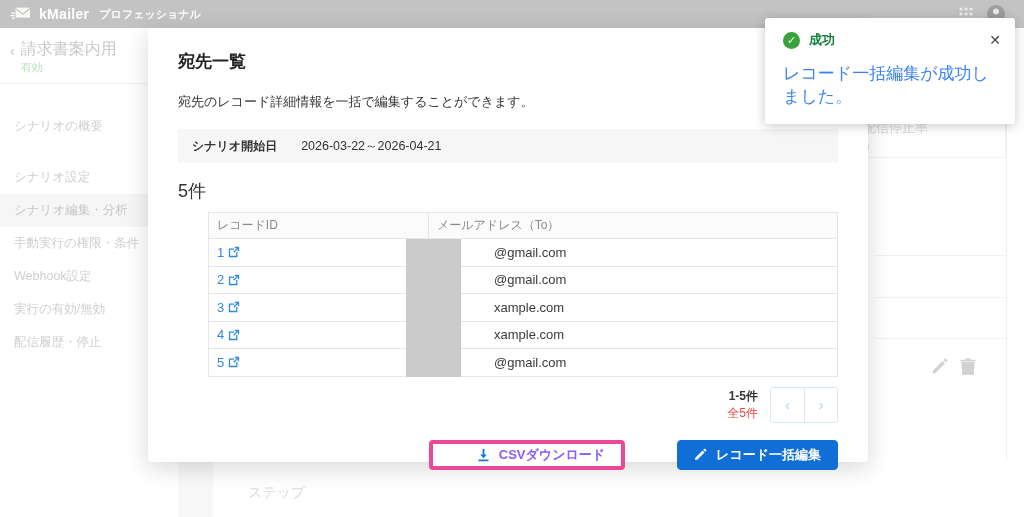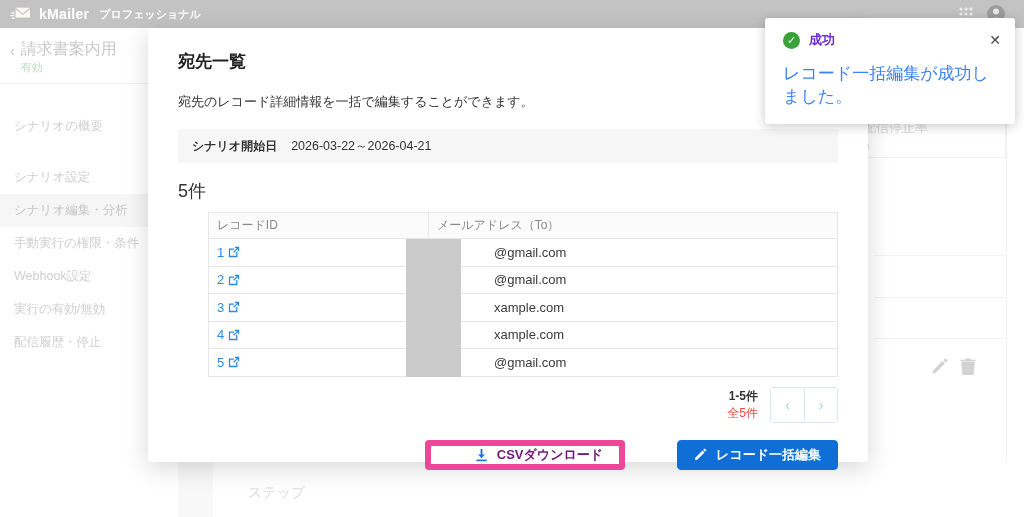--- a/index.html
+++ b/index.html
@@ -33,21 +33,21 @@
   .bg-vline { position:absolute; width:1px; background:#f0f0f0; z-index:1; }
   .bg-edit-icons { position:absolute; left:930px; top:357px; display:flex; gap:10px; z-index:1; }
   .bg-step { position:absolute; left:248px; top:484px; color:#dadada; font-size:14px; z-index:1; }
   .bg-shade { position:absolute; left:178px; top:462px; width:35px; height:55px; background:#f8f8f8; z-index:1; }
 
   
   .modal { position:absolute; left:148px; top:28px; width:720px; height:434px; background:#fff;
     z-index:20; box-shadow:0 6px 24px rgba(0,0,0,.16); border-radius:0 0 3px 3px; padding:22px 30px; }
   .modal-title { font-size:17px; font-weight:bold; color:#222; margin-bottom:20px; }
   .modal-desc { font-size:13px; color:#333; margin-bottom:18px; }
-  .info-bar { background:#f6f6f6; height:34px; display:flex; align-items:center; gap:14px;
+  .info-bar { background:#f6f6f6; height:34px; display:flex; align-items:center; gap:24px;
     padding:0 14px; margin-bottom:16px; }
   .info-label { font-size:12px; font-weight:bold; color:#333; }
   .info-value { font-size:12.5px; color:#333; }
   .count { font-size:18px; color:#333; margin-bottom:9px; }
 
   .table-wrap { position:relative;padding-left:30px; }
   table { width:100%; border-collapse:collapse; table-layout:fixed; }
   th,td { border:1px solid #e6e6e6; text-align:left; padding:0 8px; }
   th { height:26px; background:#fbfbfb; color:#8a8a8a; font-size:12px; font-weight:normal; }
   td { height:27.5px; font-size:13px; color:#3a3a3a; }
@@ -63,30 +63,30 @@
   .pag-total { font-size:12px; color:#ef4444; }
   .pager { display:flex; border:1px solid #d9e8f7; border-radius:3px; overflow:hidden; background:#fff; }
   .pager-btn { width:33px; height:34px; display:flex; align-items:center; justify-content:center;
     color:#a9cdee; font-size:14px; background:#fff; border:none; cursor:pointer; }
   .pager-btn + .pager-btn { border-left:1px solid #d9e8f7; }
 
   .btn-row { margin-top:17px; display:flex; justify-content:flex-end; gap:14px; }
   .btn { height:30px; border-radius:4px; font-size:13px; font-weight:bold; display:inline-flex;
     align-items:center; gap:9px; padding:0 16px; cursor:pointer;
     font-family:"Liberation Sans","DejaVu Sans",sans-serif; }
-  .btn-outline { background:#fff; border:6px solid #ec4899; color:#701a75;padding-left:44px; }
+  .btn-outline { background:#fff; border:4px solid #ec4899; color:#8b5cf6;padding-left:44px; }
   .btn-primary { background:#0f6fd6; border:1px solid #0f6fd6; color:#fff;margin-left:38px; }
 
   
   .toast { position:absolute; right:9px; top:18px; width:250px; background:#fff; z-index:50;
     border-radius:3px; box-shadow:0 2px 12px rgba(0,0,0,.22); padding:13px 14px 16px 18px; }
   .toast-head { display:flex; align-items:center; gap:9px; }
   .toast-check { width:17px; height:17px; border-radius:50%; background:#3aa23a; color:#fff;
     display:flex; align-items:center; justify-content:center; font-size:11px; font-weight:bold; }
-  .toast-title { font-size:13px; font-weight:bold; color:#6d28d9; }
+  .toast-title { font-size:13px; font-weight:bold; color:#15803d; }
   .toast-close { margin-left:auto; color:#444; font-size:14px; cursor:pointer; line-height:1; }
   .toast-msg { margin-top:13px; font-size:17px; color:#3b82f6; }
 </style>
 </head>
 <body>
 
 <header class="app-header">
   <div class="logo-wrap">
     <svg class="logo-icon" viewBox="0 0 24 20">
       <g fill="#fdfdf5">

